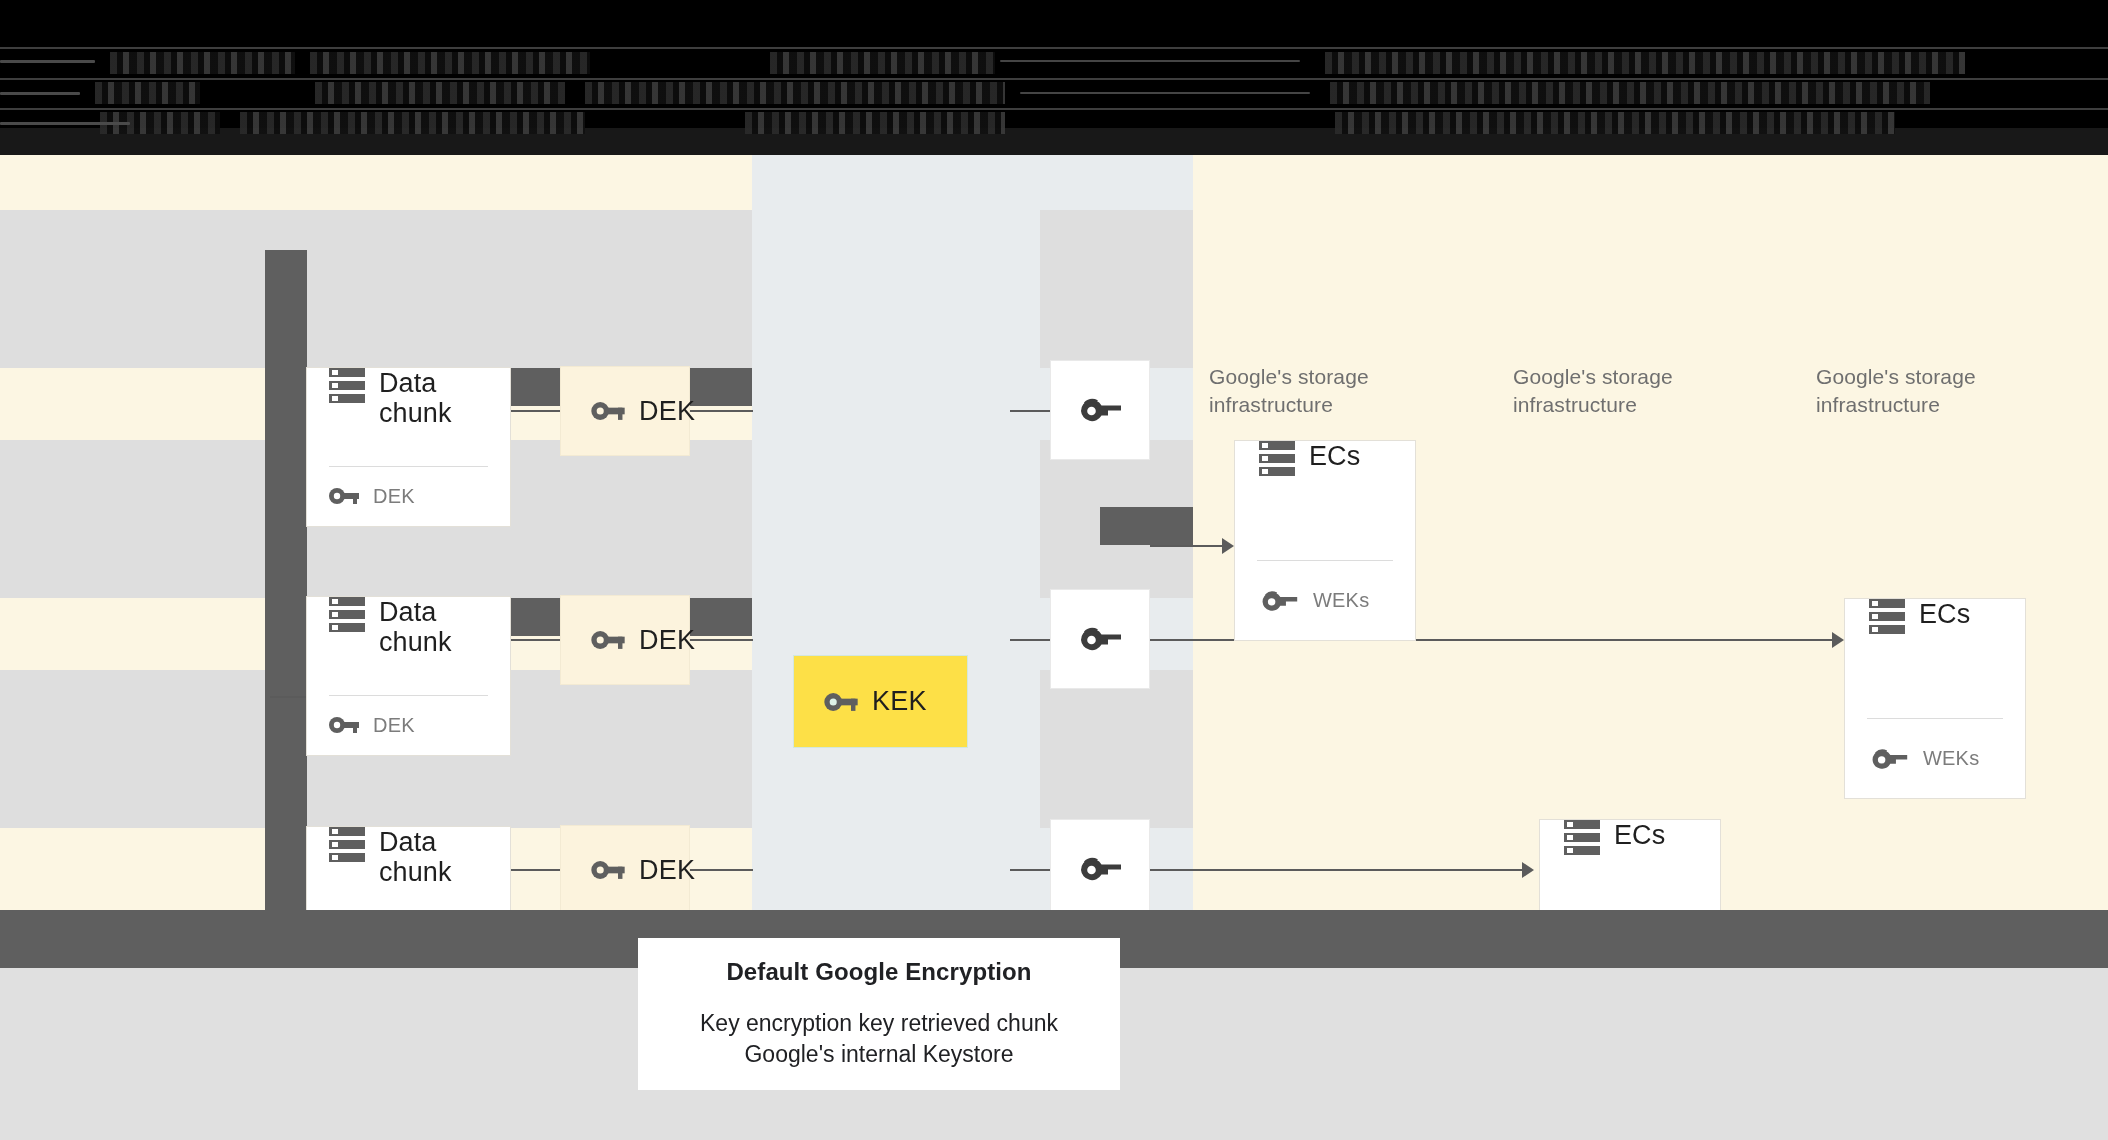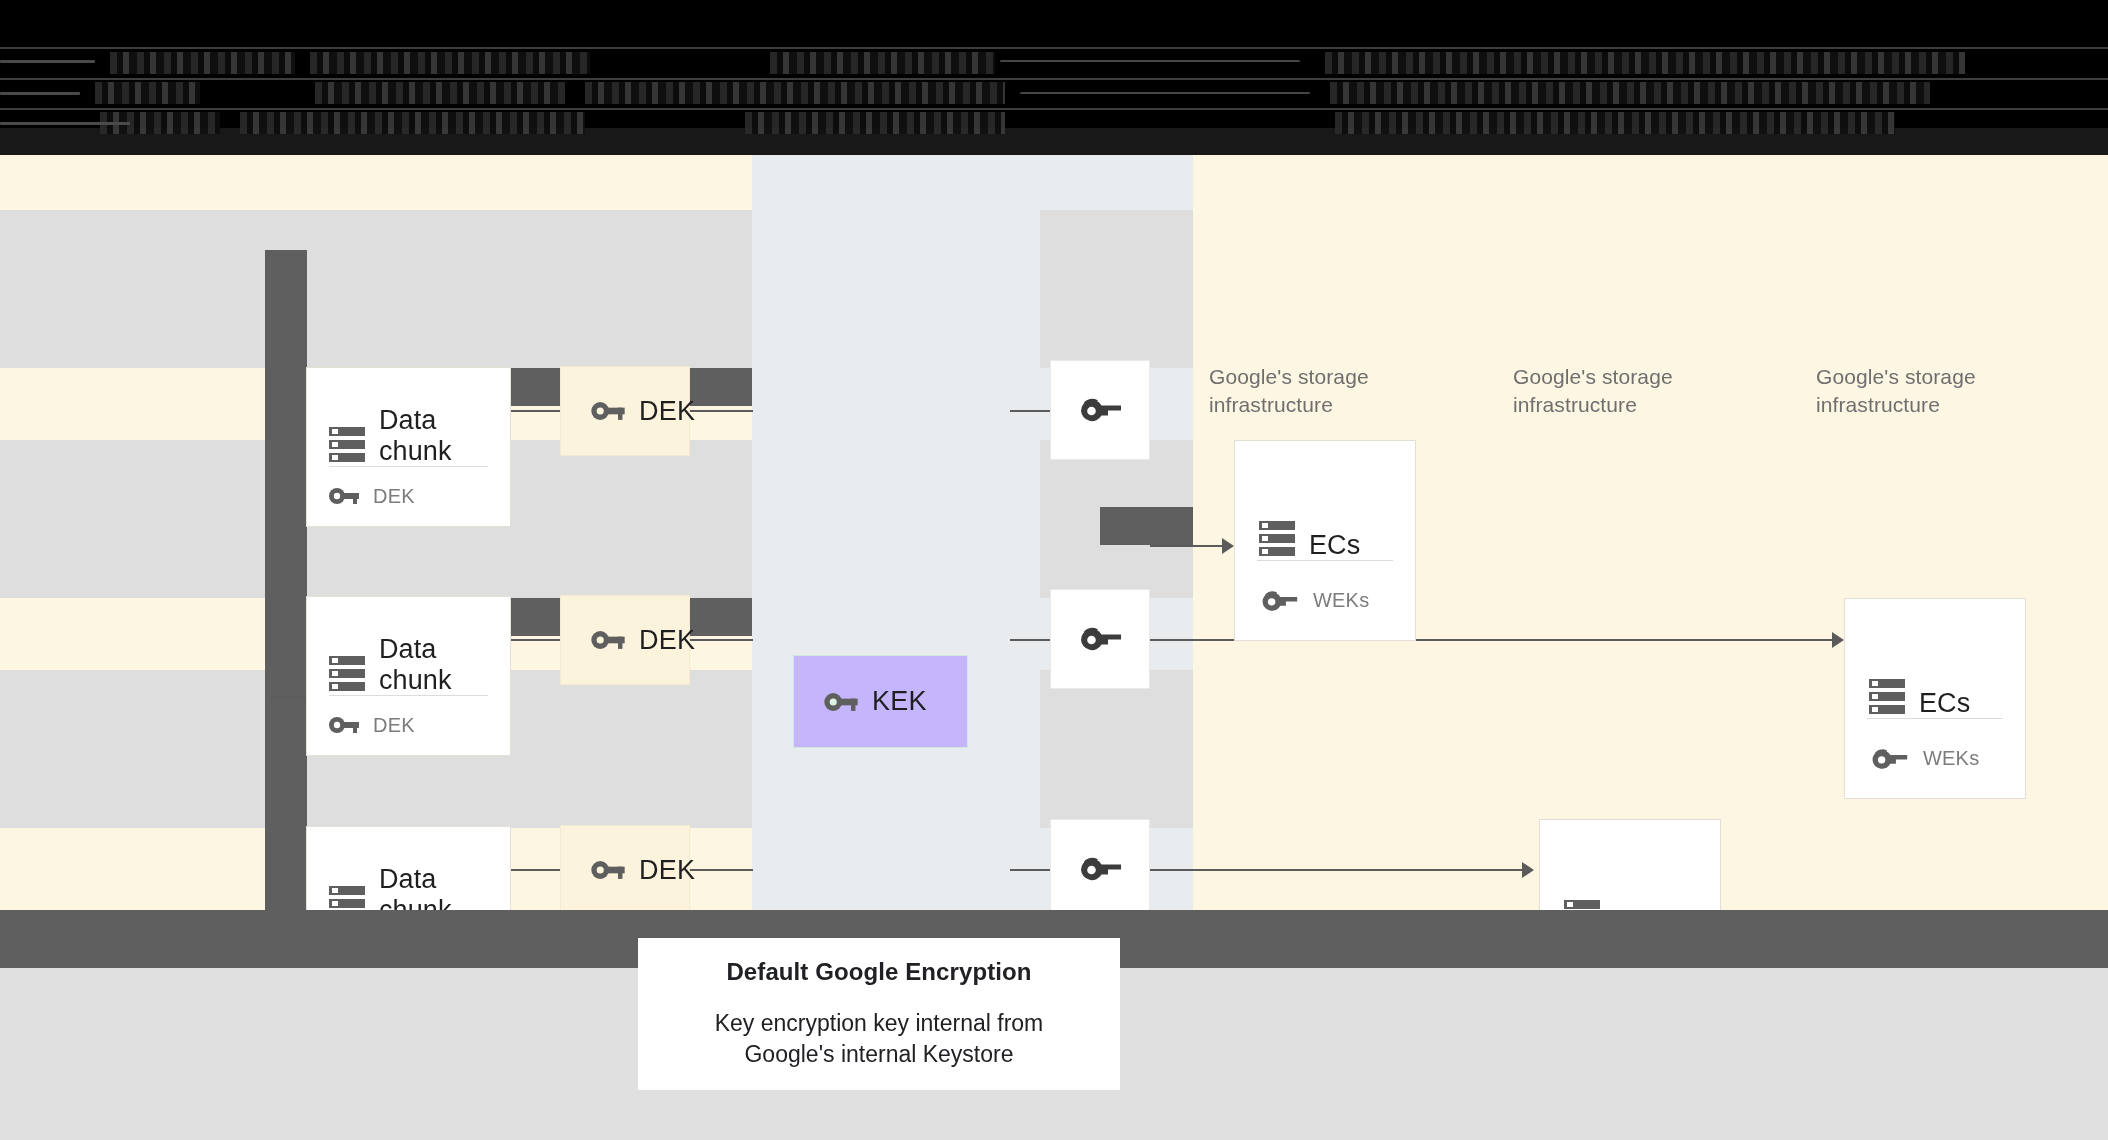--- a/index.html
+++ b/index.html
@@ -54,21 +54,21 @@
   .bottom-grey{
     position:absolute;left:0;top:968px;width:2108px;height:172px;background:#e0e0e0;
   }
 
   
   .card{
     position:absolute;background:#ffffff;border:1px solid #e3e0d8;
     box-sizing:border-box;
   }
   .card-top{
-    display:flex;align-items:flex-end;gap:14px;
+    display:flex;align-items:flex-start;gap:14px;
     padding:0 22px;height:62%;
   }
   .card-divider{
     height:1px;background:#dcdcdc;margin:0 22px;
   }
   .card-bot{
     display:flex;align-items:center;gap:14px;
     padding:0 22px;height:calc(38% - 1px);
   }
   .card-title{
@@ -95,21 +95,21 @@
   .keyicon{flex:0 0 auto;display:inline-flex;align-items:center;}
 
   
   .kbox{
     position:absolute;box-sizing:border-box;
     display:flex;align-items:center;gap:14px;
     padding-left:30px;
   }
   .kbox .kl{font-size:27px;color:#1f1f1f;letter-spacing:.2px;}
   .dekbox{background:#fcf3dd;border:1px solid #f3ead3;}
-  .kekbox{background:#c4b5fd;border:1px solid #d3e7dd;}
+  .kekbox{background:#fde047;border:1px solid #d3e7dd;}
   .wkbox{background:#ffffff;border:1px solid #e9e9e9;justify-content:center;padding-left:0;}
 
   
   .line{position:absolute;background:#5b5b5b;height:2px;}
   .arrow-head{
     position:absolute;width:0;height:0;
     border-top:9px solid transparent;
     border-bottom:9px solid transparent;
     border-left:13px solid #5b5b5b;
   }
@@ -461,18 +461,18 @@
     </div>
 
   </div>
 
   <div class="bottom-dark"></div>
   <div class="bottom-grey"></div>
 
   <div class="caption">
     <div class="cap-title">Default Google Encryption</div>
     <div class="cap-body">
-      <span>Key encryption key internal from</span><br>
+      <span>Key encryption key retrieved chunk</span><br>
       <b>Google's internal Keystore</b>
     </div>
   </div>
 
 </div>
 
 </body></html>

